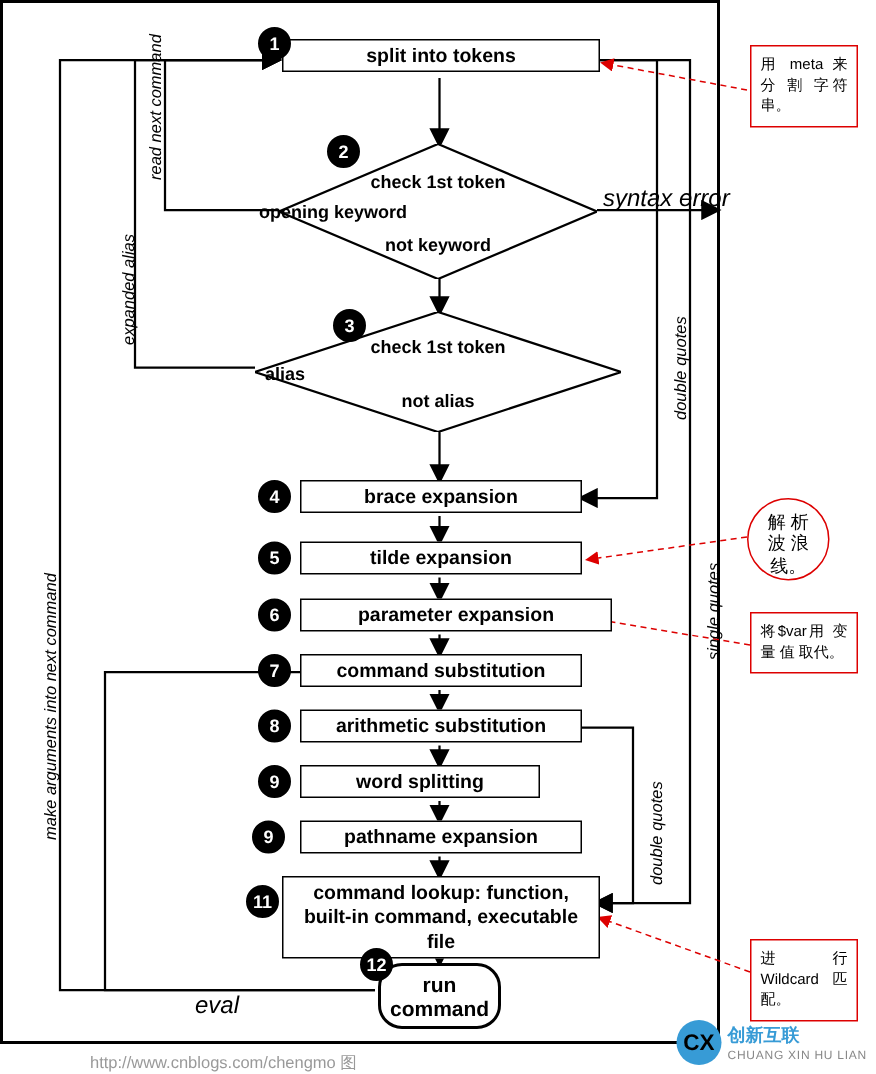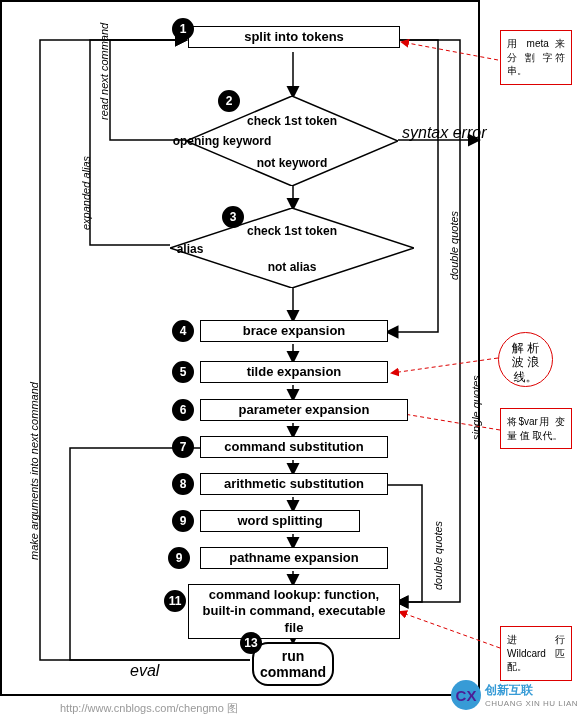--- a/index.html
+++ b/index.html
@@ -115,21 +115,21 @@
     display: flex;
     align-items: center;
     gap: 4px;
     font-size: 12px;
     color: #379bd6;
     font-weight: bold;
   }
   .logo-sub { font-size: 8px; color: #888; font-weight: normal; letter-spacing: .5px;}
   .logo-mark {
     width: 30px; height: 30px; border-radius: 50%;
-    background: #379bd6; color: #4c1d95;
+    background: #379bd6; color: #000000;
     display:flex;align-items:center;justify-content:center;
     font-weight: bold; font-size: 15px;
   }
 </style>
 </head>
 <body>
 
 <div class="outer-frame"></div>
 
 <svg class="svg-layer" width="584" height="716">
@@ -219,21 +219,21 @@
 <div class="step-box" style="left:200px; top:510px; width:160px;"><span>word splitting</span></div>
 <div class="num-badge" style="left:172px; top:510px;"><span>9</span></div>
 
 <div class="step-box" style="left:200px; top:547px; width:188px;"><span>pathname expansion</span></div>
 <div class="num-badge" style="left:168px; top:547px;"><span>9</span></div>
 
 <div class="step-box" style="left:188px; top:584px; width:212px;"><span>command lookup: function, built-in command, executable file</span></div>
 <div class="num-badge" style="left:164px; top:590px;"><span>11</span></div>
 
 <div class="run-box" style="left:252px; top:642px; width:82px; border-radius:16px;"><span>run command</span></div>
-<div class="num-badge" style="left:240px; top:632px;"><span>13</span></div>
+<div class="num-badge" style="left:240px; top:632px;"><span>12</span></div>
 
 <div class="edge-label" style="left:402px; top:124px;">syntax error</div>
 <div class="vlabel" style="left:98px; top:120px; transform:rotate(-90deg);">read next command</div>
 <div class="vlabel" style="left:80px; top:230px; transform:rotate(-90deg);">expanded alias</div>
 <div class="vlabel" style="left:28px; top:560px; transform:rotate(-90deg);">make arguments into next command</div>
 <div class="edge-label" style="left:130px; top:662px;">eval</div>
 <div class="vlabel" style="left:448px; top:280px; transform:rotate(-90deg);">double quotes</div>
 <div class="vlabel" style="left:432px; top:590px; transform:rotate(-90deg);">double quotes</div>
 <div class="vlabel" style="left:470px; top:440px; transform:rotate(-90deg);">single quotes</div>
 

